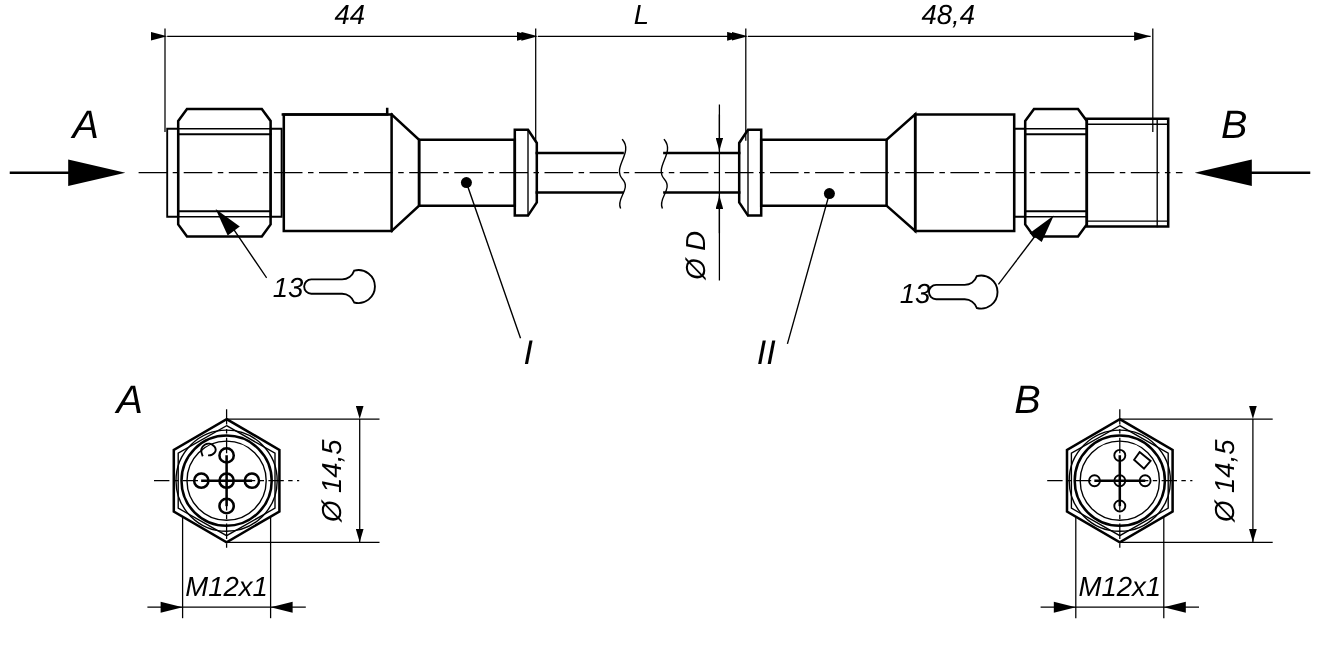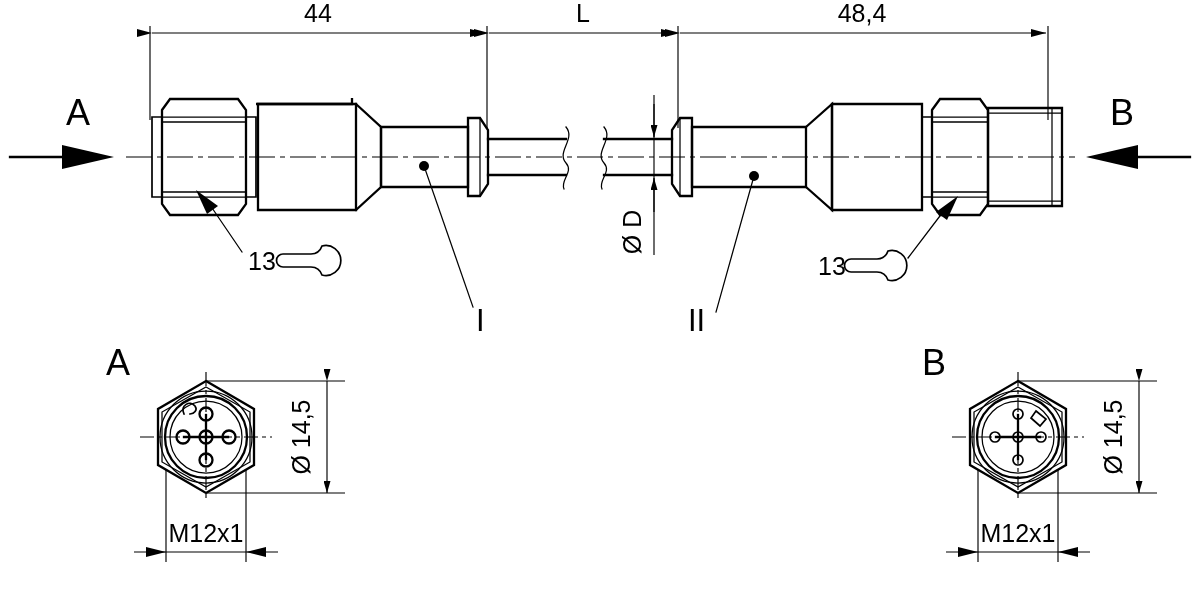--- a/index.html
+++ b/index.html
@@ -9,20 +9,21 @@
   }
   body {
     font-family: "Liberation Sans", sans-serif;
   }
   #drawing-root {
     position: relative;
     width: 1200px;
     height: 591px;
     background: #ffffff;
     overflow: hidden;
+    font-style: italic;
   }
   svg.sheet {
     display: block;
     width: 1200px;
     height: 591px;
   }
   
   .ln-thick   { stroke: #000; stroke-width: 2.3; fill: none; stroke-linecap: square; }
   .ln-med     { stroke: #000; stroke-width: 1.7; fill: none; stroke-linecap: square; }
   .ln-thin    { stroke: #000; stroke-width: 1.25; fill: none; stroke-linecap: square; }

